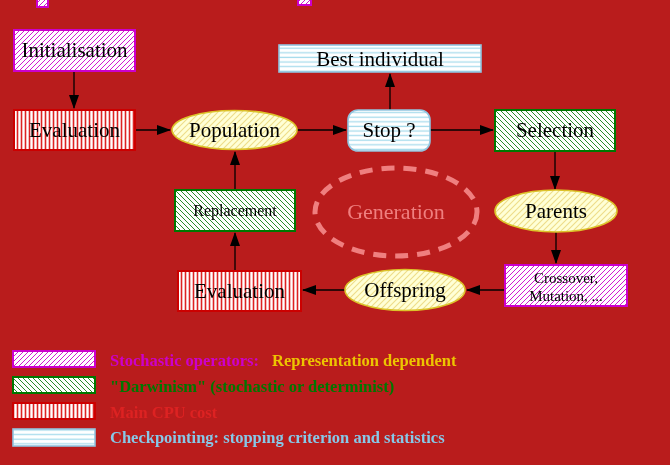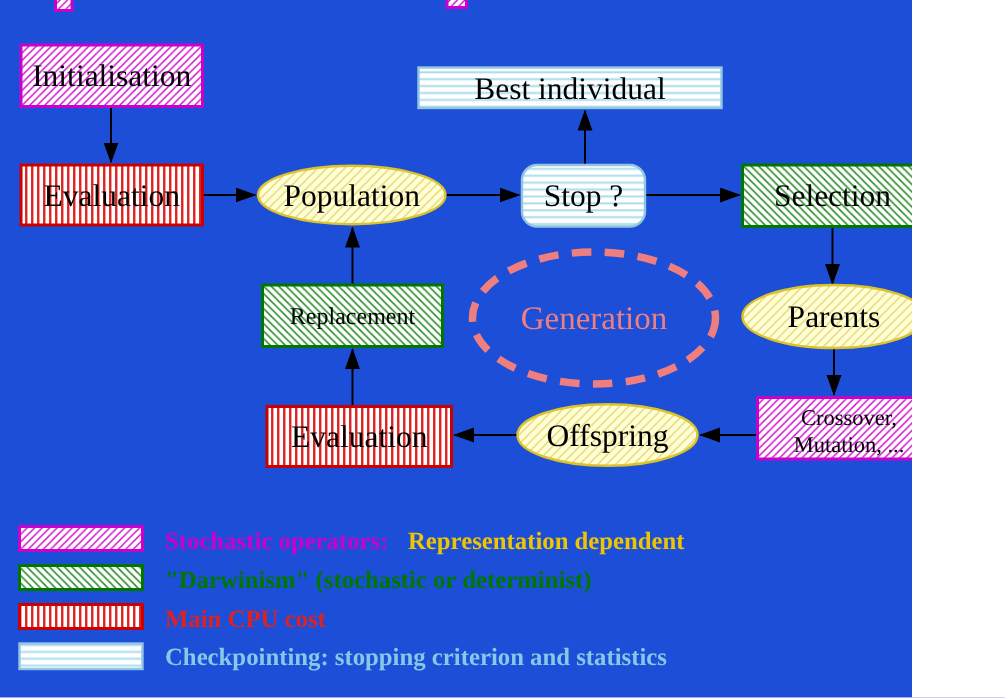--- a/index.html
+++ b/index.html
@@ -1,17 +1,17 @@
 <!DOCTYPE html>
 <html style="--magenta: #cc00cc; --green: #007700; --green-hatch: #2a8c2a; --red: #cc0000; --red-hatch: #dd2222; --blue-border: #92c5e0; --cyan-hatch: #a8dcec; --gold-border: #dcc32a; --yellow-hatch: #eedd88; --yellow-fill: #ffffd6; --yellow-text: #edc500; --salmon: #ef7f7f; --lightblue-text: #87c8e8;"><head>
 <meta charset="utf-8">
 <style>
   html,body { margin:0; padding:0; background:#fff; }
   .stage {
-    position:relative; width:608px; height:465px; background:#1d4ed8;
+    position:relative; width:670px; height:465px; background:#b91c1c;
     font-family:"Liberation Serif","DejaVu Serif",serif; overflow:hidden;
   }
   svg { display:block; }
 
   
   .box-magenta { fill:url(#hatchMagenta); stroke:var(--magenta,#cc00cc); stroke-width:2; }
   .box-green   { fill:url(#hatchGreen);   stroke:var(--green,#007700);   stroke-width:2; }
   .box-red     { fill:url(#vertRed);      stroke:var(--red,#cc0000);     stroke-width:2; }
   .box-cyan    { fill:url(#horizCyan);    stroke:var(--blue-border,#92c5e0); stroke-width:1.6; }
   .ellipse-yellow { fill:url(#hatchYellow); stroke:var(--gold-border,#dcc32a); stroke-width:1.6; }

